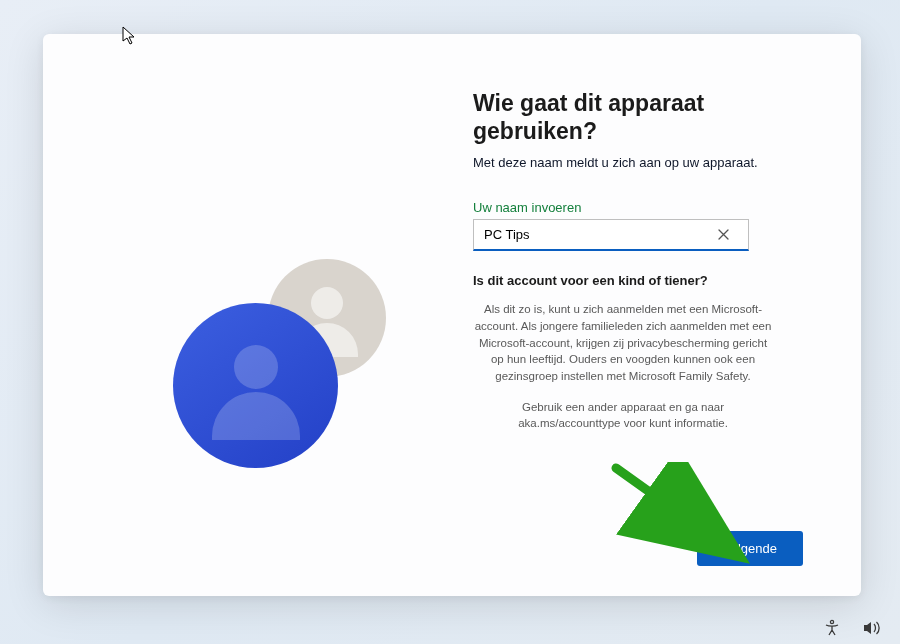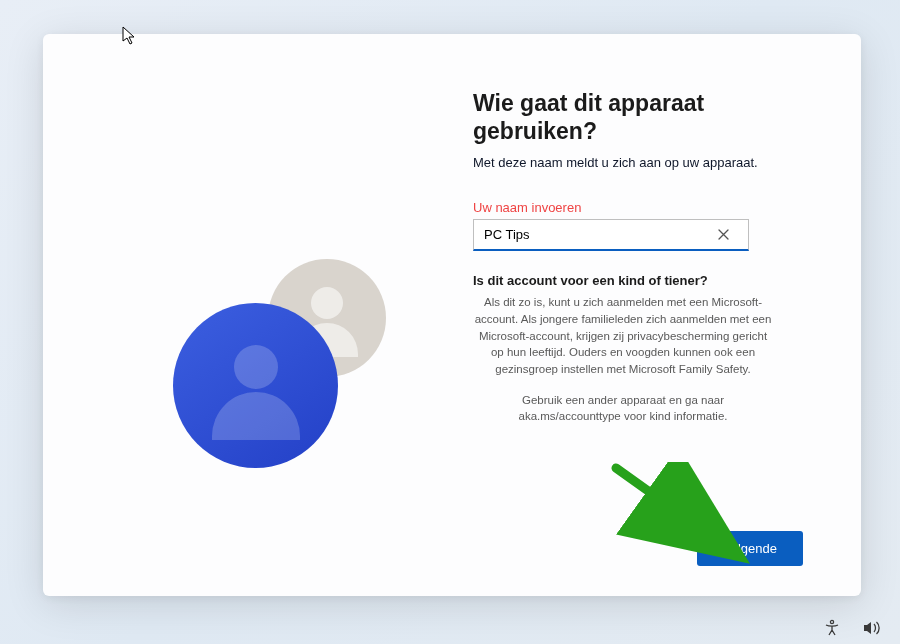--- a/index.html
+++ b/index.html
@@ -51,37 +51,37 @@
     border-radius: 40px 40px 0 0; background: rgba(255,255,255,.55);
   }
   .right-pane {
     flex: 1;
     padding: 56px 58px 24px 10px;
     display: flex; flex-direction: column;
     color: #1b1b1b;
   }
   .heading { font-size: 23px; font-weight: 600; line-height: 1.2; margin-bottom: 10px; }
   .subheading { font-size: 13px; color: #0f172a; margin-bottom: 30px; }
-  .field-label { font-size: 13px; color: #ef4444; margin-bottom: 4px; }
+  .field-label { font-size: 13px; color: #15803d; margin-bottom: 4px; }
   .input-wrap {
     display: flex; align-items: center;
     border: 1px solid #bfbfbf;
     border-bottom: 2px solid #0a5ec0;
     background: #fff;
     height: 32px; padding: 0 16px 0 10px;
     margin-bottom: 22px;
     width: 276px;
   }
   .input-wrap input {
     flex: 1; border: none; outline: none; font-size: 13px;
     font-family: inherit; background: transparent;
   }
   .clear-btn { width: 18px; height: 18px; display: flex; align-items:center; justify-content:center;
     cursor: pointer; color:#555; font-size: 14px; }
-  .section-title { font-size: 13px; font-weight: 600; margin-bottom: 6px; }
+  .section-title { font-size: 13px; font-weight: 600; margin-bottom: 13px; }
   .body-text { font-size: 11.5px; color: #595959; line-height: 1.45; margin-bottom: 14px; max-width: 300px; text-align: center; }
   .spacer { flex: 1; }
   .next-btn {
     align-self: flex-end;
     background: #0a5ec0; color: #fff;
     border: none; padding: 10px 26px;
     font-size: 13px; font-family: inherit;
     border-radius: 3px; cursor: pointer;
     margin-bottom: 6px;
   }
@@ -117,21 +117,21 @@
       <input type="text" value="PC Tips" style="">
       <span class="clear-btn">
         <svg width="11" height="11" viewBox="0 0 11 11">
             <path d="M1 1 L10 10 M10 1 L1 10" stroke="#555" stroke-width="1.3" fill="none" stroke-linecap="round"></path>
           </svg>
       </span>
     </div>
 
     <p class="section-title">Is dit account voor een kind of tiener?</p>
     <p class="body-text">Als dit zo is, kunt u zich aanmelden met een Microsoft-account. Als jongere familieleden zich aanmelden met een Microsoft-account, krijgen zij privacybescherming gericht op hun leeftijd. Ouders en voogden kunnen ook een gezinsgroep instellen met Microsoft Family Safety.</p>
-    <p class="body-text">Gebruik een ander apparaat en ga naar aka.ms/accounttype voor kind informatie.</p>
+    <p class="body-text">Gebruik een ander apparaat en ga naar aka.ms/accounttype voor kunt informatie.</p>
 
     <div class="spacer"></div>
     <button class="next-btn">Volgende</button>
   </div>
 </div>
 
 <svg class="arrow" width="150" height="110" viewBox="0 0 150 110">
   <defs>
     <marker id="ah" markerWidth="14" markerHeight="12" refX="11" refY="6" orient="auto">
       <path d="M0 0 L14 6 L0 12 Z" fill="#27a11b"></path>

